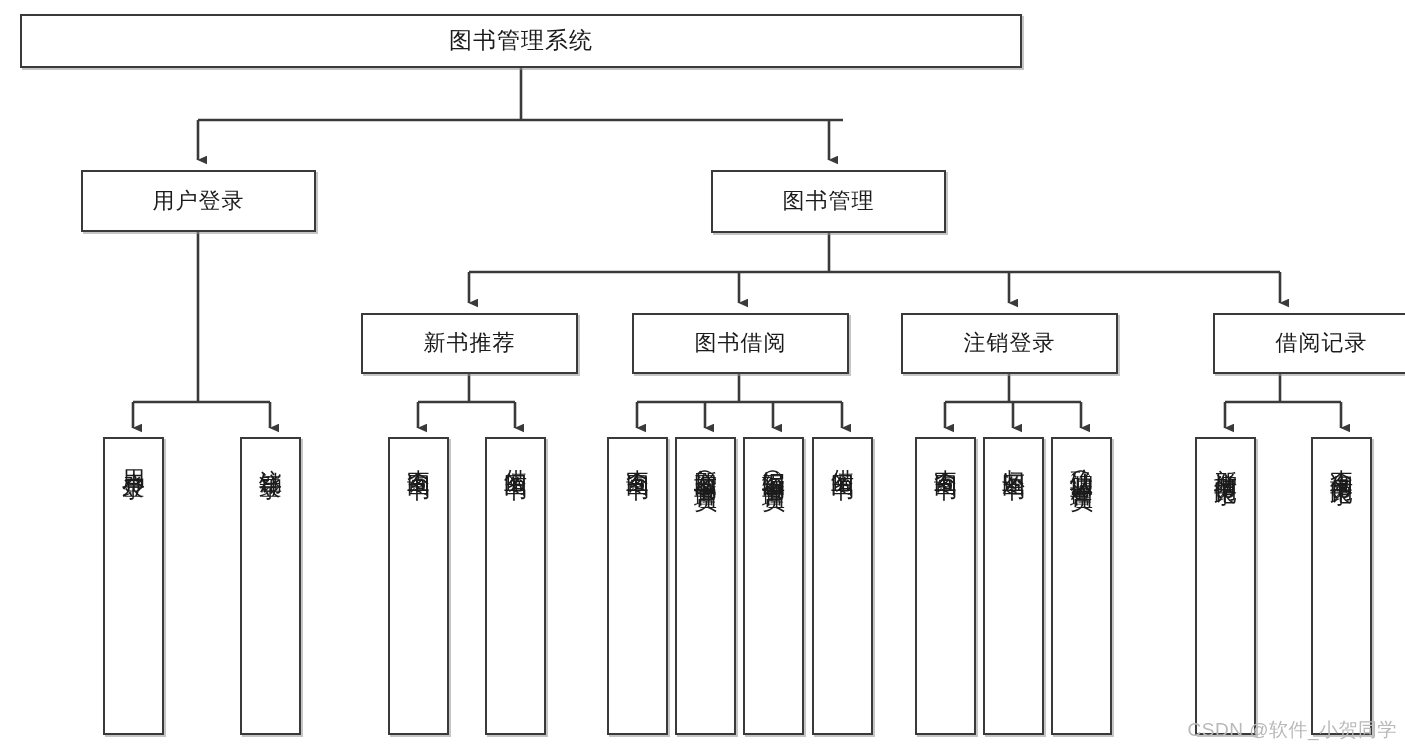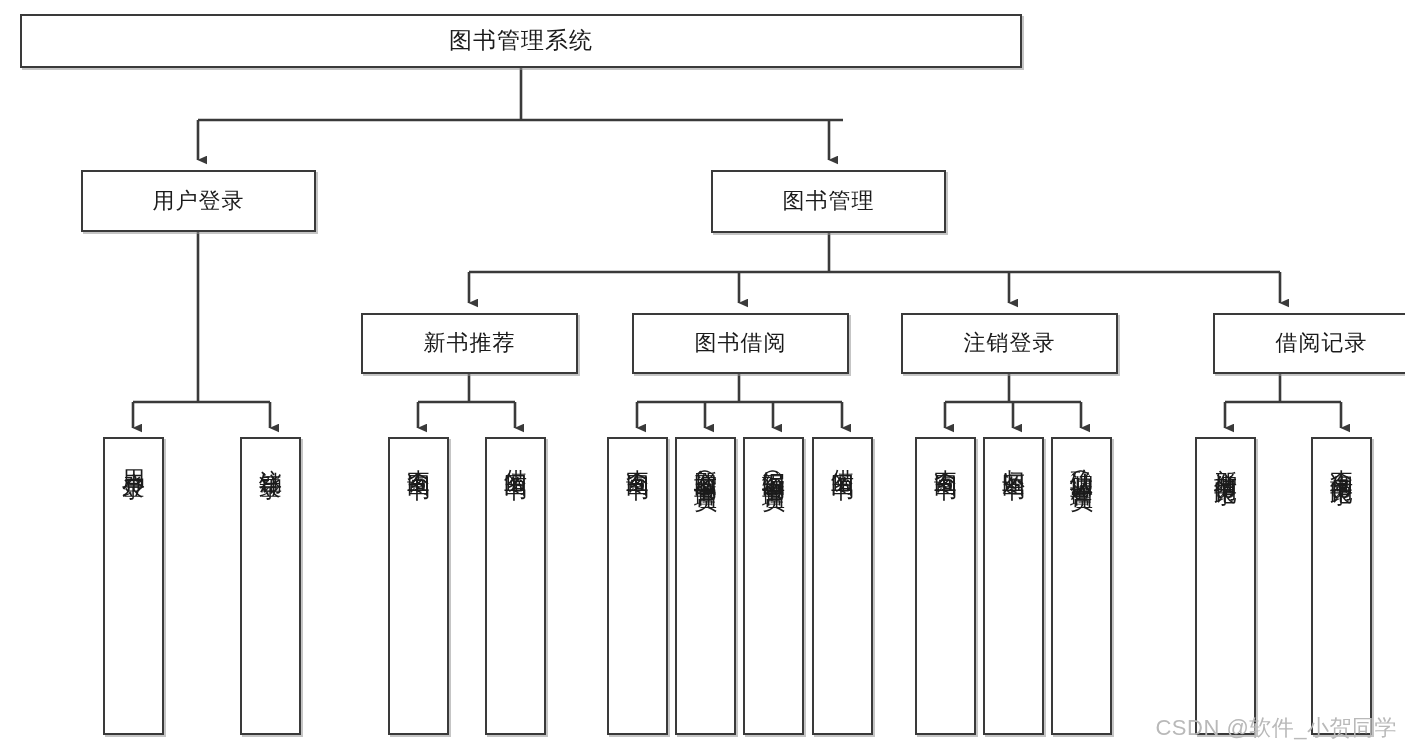--- a/index.html
+++ b/index.html
@@ -57,21 +57,21 @@
     text-orientation: upright;
     font-size: 23px;
     line-height: 1.18;
     letter-spacing: 3px;
     white-space: nowrap;
   }
   #watermark {
     position: absolute;
     right: 8px;
     bottom: 4px;
-    font-size: 22px;
+    font-size: 19px;
     color: #b9b9b9;
     letter-spacing: 0.5px;
     white-space: nowrap;
     pointer-events: none;
   }
 </style>
 </head>
 <body>
 
 <div id="diagram-root">

